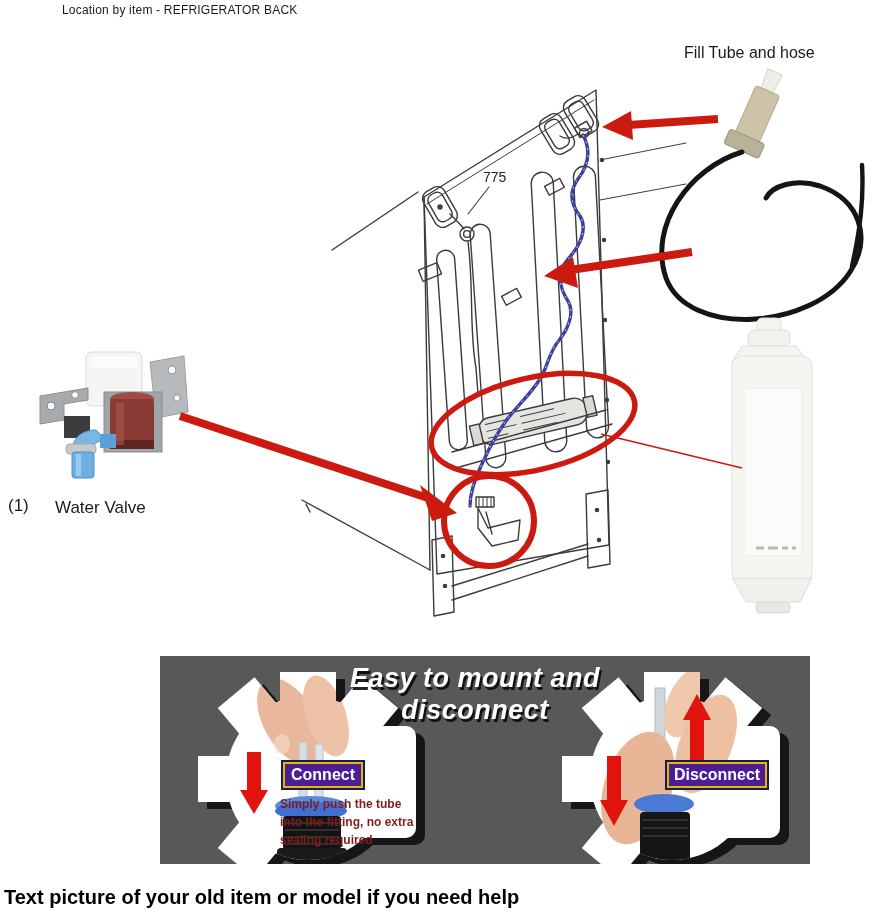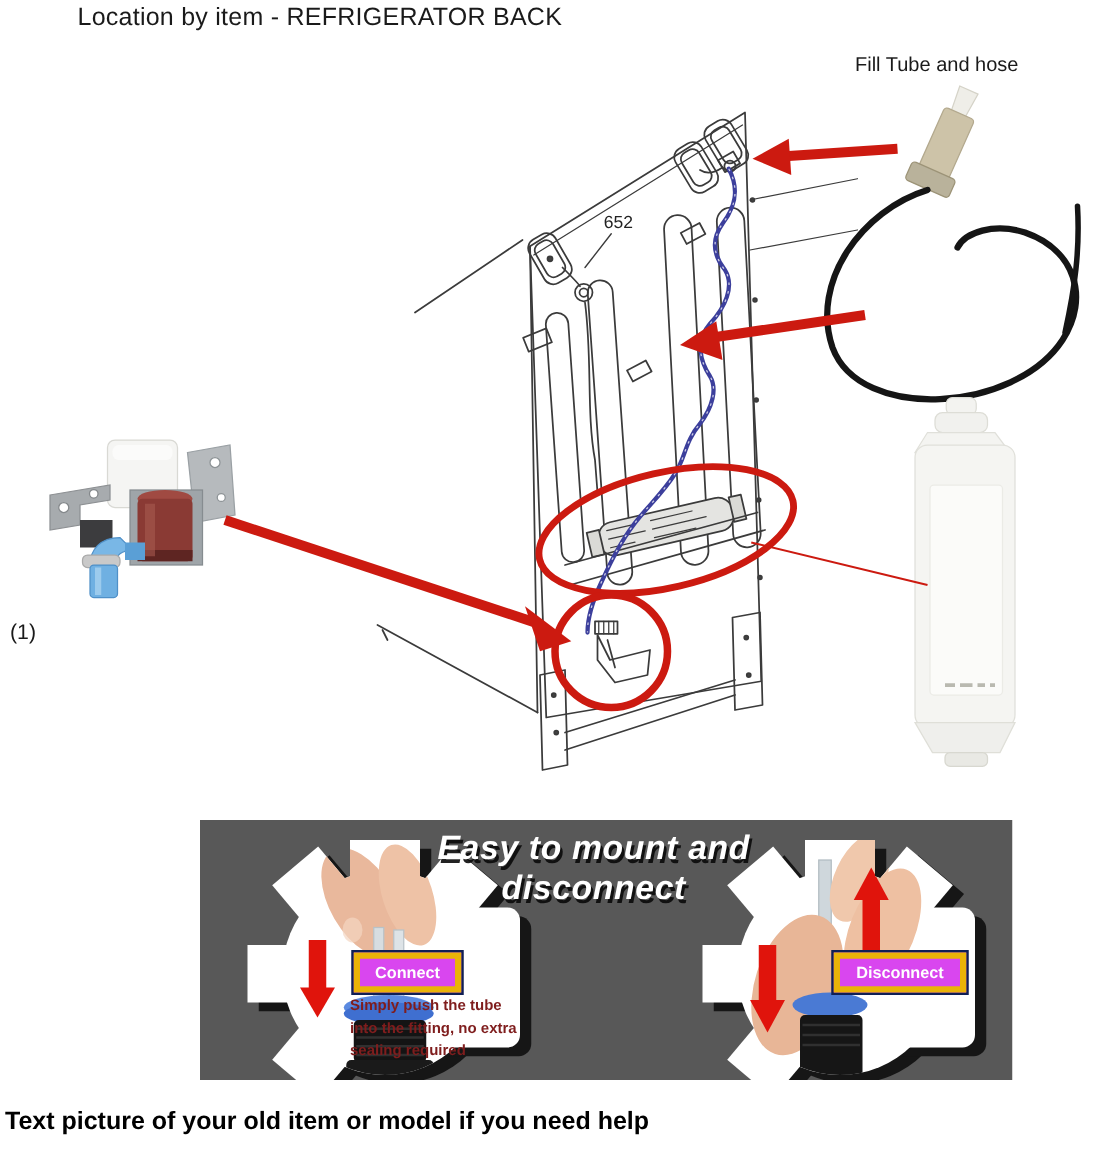--- a/index.html
+++ b/index.html
@@ -1,29 +1,29 @@
 <!DOCTYPE html>
 <html><head>
 <meta charset="utf-8">
 <style>
   html,body{margin:0;padding:0;background:#ffffff;}
   #stage{position:relative;width:876px;height:924px;background:#ffffff;overflow:hidden;
          font-family:"Liberation Sans",sans-serif;color:#1a1a1a;}
   .abs{position:absolute;}
-  #page-title{left:62px;top:3px;font-size:20px;letter-spacing:.2px;}
+  #page-title{left:62px;top:3px;font-size:12px;letter-spacing:.2px;}
   #fill-tube-label{left:684px;top:44px;font-size:16px;text-align:right;}
   #part-number{left:483px;top:169px;font-size:14px;color:#222;}
   #item-number{left:8px;top:496px;font-size:17px;}
   #valve-label{left:55px;top:496px;font-size:17px;line-height:24px;}
   svg{position:absolute;left:0;top:0;}
   .banner-title{left:160px;top:662px;width:630px;text-align:center;color:#ffffff;
     font-size:27px;font-weight:bold;font-style:italic;letter-spacing:.5px;
     text-shadow:2px 3px 0 rgba(10,10,10,.9);line-height:32px;}
-  .badge{background:#d946ef;color:#ffffff;font-weight:bold;font-size:13px;text-align:center;
-    border:5px solid #eab308;box-shadow:0 0 0 2px #101f55;line-height:22px;}
+  .badge{background:#4c1d95;color:#ffffff;font-weight:bold;font-size:16px;text-align:center;
+    border:2px solid #eab308;box-shadow:0 0 0 2px #101f55;line-height:22px;}
   #connect-badge{left:283px;top:762px;width:76px;height:22px;}
   #disconnect-badge{left:667px;top:762px;width:96px;height:22px;}
   .desc{color:#7f1d1d;font-weight:bold;font-size:12px;line-height:18px;}
   #connect-desc{left:280px;top:795px;width:146px;}
   #disconnect-desc{left:666px;top:795px;width:152px;}
   #footer-note{left:4px;top:886px;width:876px;text-align:left;color:#000000;
     font-weight:bold;font-size:20px;}
 </style>
 </head>
 <body>
@@ -286,25 +286,26 @@
         <polygon points="600,800 628,800 614,826"></polygon>
       </g>
     </g>
   </g>
 </svg>
 
   <div class="abs" id="page-title">Location by item  - REFRIGERATOR BACK</div>
 
   <div class="abs" id="fill-tube-label">Fill Tube and hose</div>
 
-  <div class="abs" id="part-number">652</div>
+  <div class="abs" id="part-number">775</div>
 
   <div class="abs" id="item-number">(1)</div>
 
   <div class="abs" id="valve-label">
+    <div>Water Valve</div>
   </div>
 
   <div class="abs banner-title">
     <div>Easy to mount and</div>
     <div>disconnect</div>
   </div>
 
   <div class="abs badge" id="connect-badge">Connect</div>
   <div class="abs desc" id="connect-desc">Simply push the tube into the fitting, no extra sealing required</div>
 

